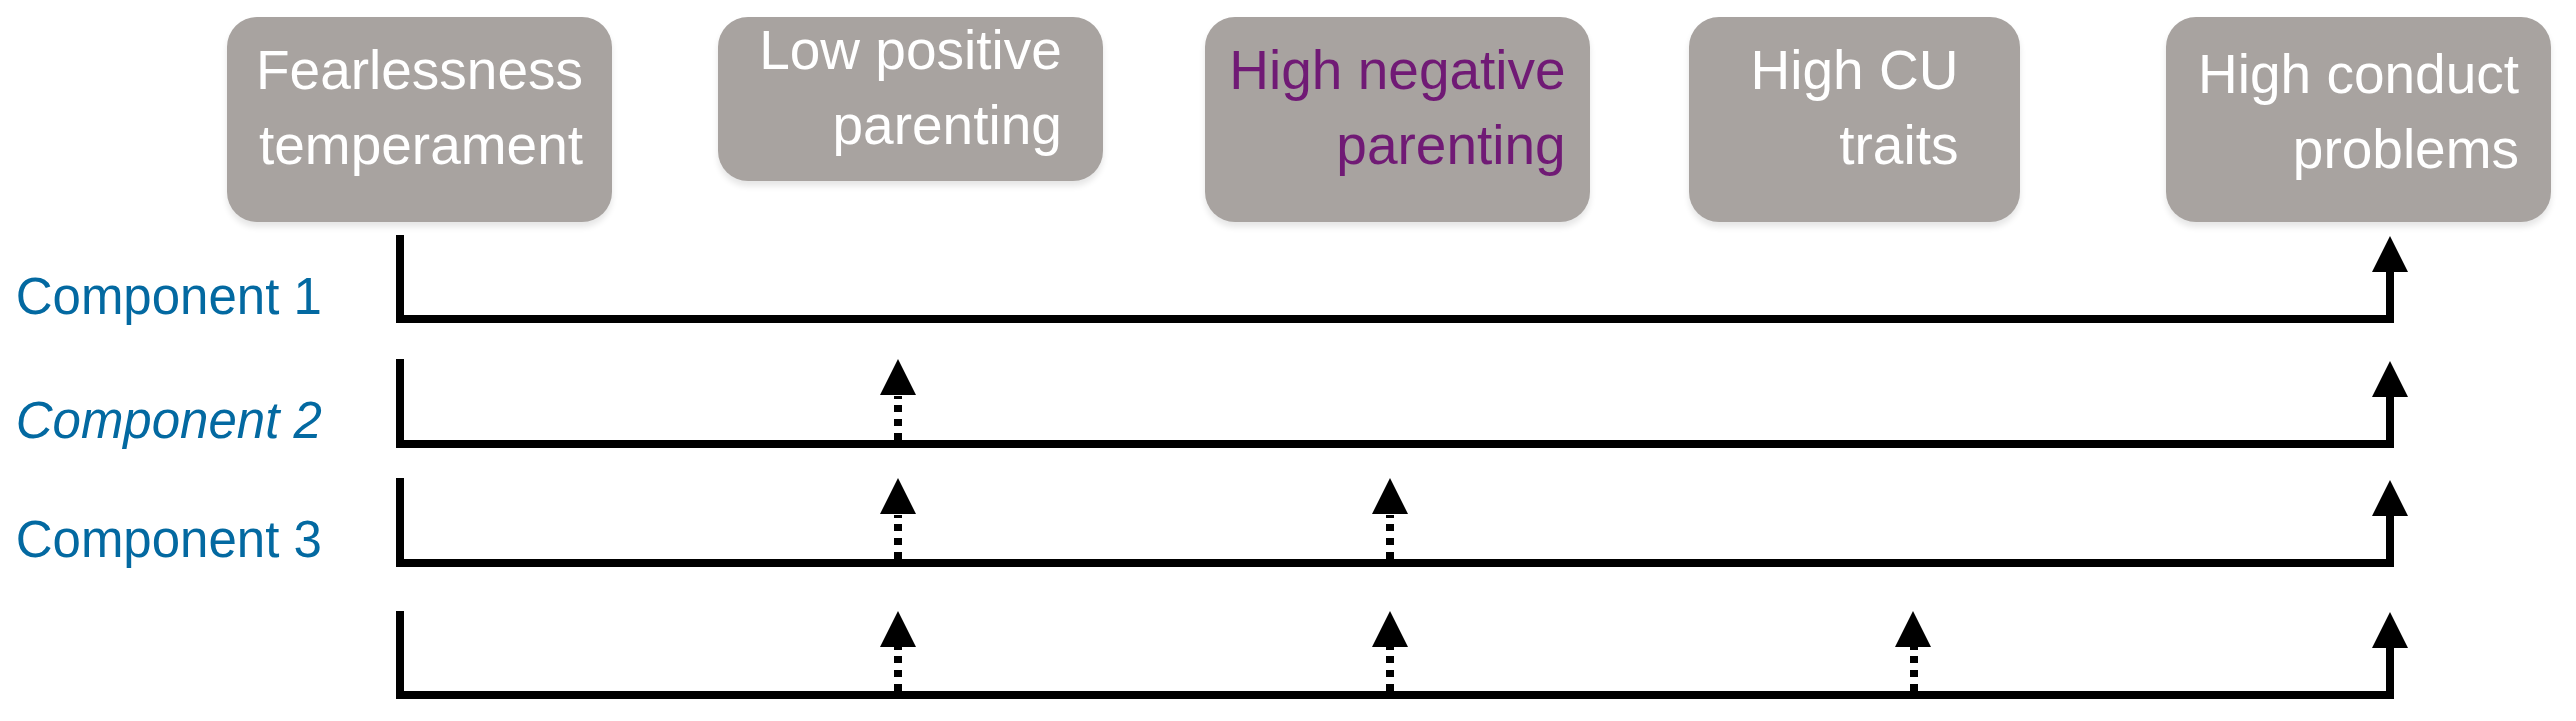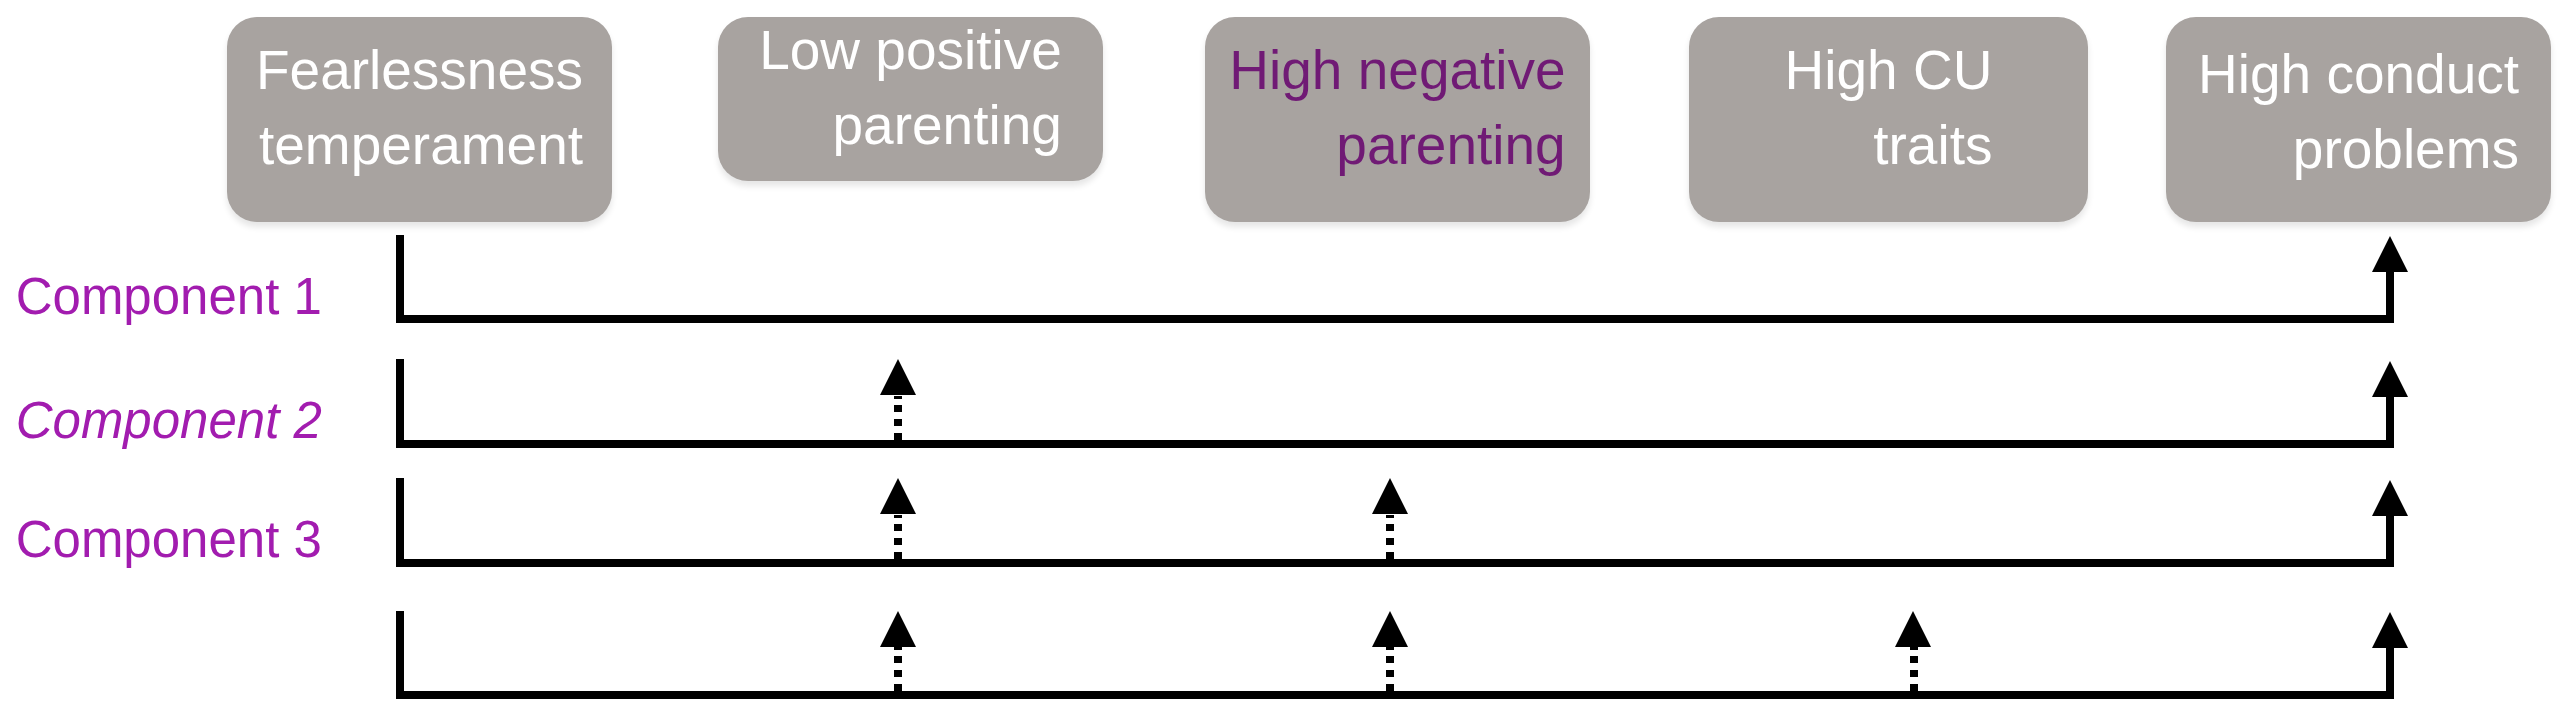--- a/index.html
+++ b/index.html
@@ -34,21 +34,21 @@
     line-height: 75px;
     padding-bottom: 22.5px;
     font-weight: 400;
   }
   .comp-label {
     position: absolute;
     left: 15.7px;
     height: 63px;
     line-height: 63px;
     font-size: 51px;
-    color: #a21caf;
+    color: #0369a1;
     white-space: nowrap;
   }
   .h-line {
     position: absolute;
     height: 8.1px;
     background: #000;
   }
   .v-bracket {
     position: absolute;
     width: 7.5px;
@@ -85,21 +85,21 @@
 temperament</div>
     </div>
     <div class="factor-box" style="left: 718px; top: 17px; width: 385px; height: 164px; background: rgb(168, 163, 160);">
       <div class="box-text" style="color: rgb(255, 255, 255);">Low positive
 parenting</div>
     </div>
     <div class="factor-box" style="left: 1205px; top: 17px; width: 385px; height: 205px; background: rgb(168, 163, 160);">
       <div class="box-text" style="color: #701a75;">High negative
 parenting</div>
     </div>
-    <div class="factor-box" style="left: 1689px; top: 17px; width: 399px; height: 205px; background: rgb(168, 163, 160);">
+    <div class="factor-box" style="left: 1689px; top: 17px; width: 331px; height: 205px; background: rgb(168, 163, 160);">
       <div class="box-text" style="color: rgb(255, 255, 255);">High CU
 traits</div>
     </div>
     <div class="factor-box" style="left: 2166px; top: 17px; width: 385px; height: 205px; background: rgb(168, 163, 160);">
       <div class="box-text" style="color: rgb(255, 255, 255); margin-top: 7px;">High conduct
 problems</div>
     </div>
     <div class="comp-label" style="top: 265px;">Component 1</div>
     <div class="v-bracket" style="left: 396px; top: 235px; background: rgb(0, 0, 0);"></div>
     <div class="h-line" style="left: 396px; top: 315px; width: 1998px; background: rgb(0, 0, 0);"></div>

